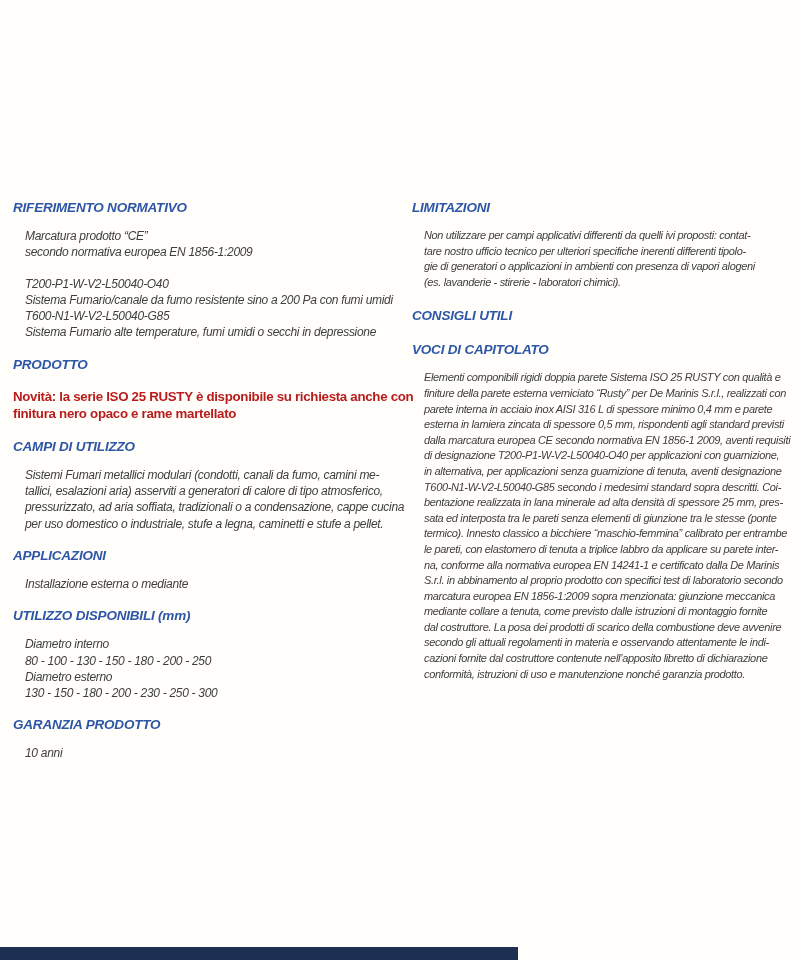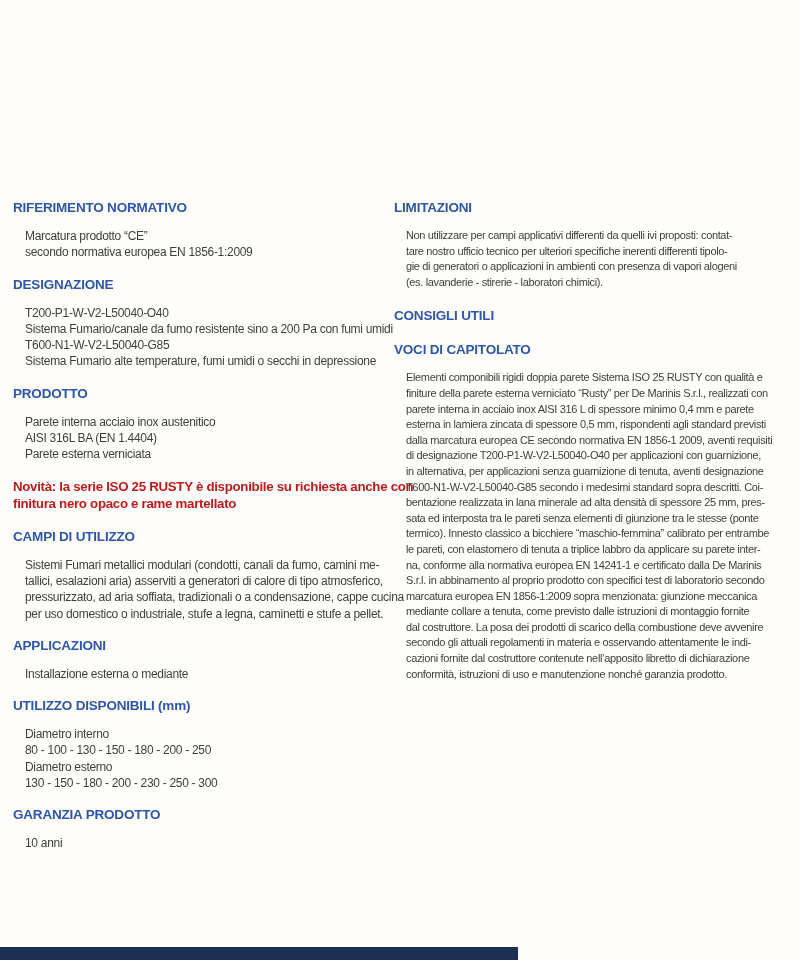--- a/index.html
+++ b/index.html
@@ -20,24 +20,24 @@
   }
   .col {
     position: absolute;
     top: 199px;
   }
   .col-left {
     left: 13px;
     width: 388px;
   }
   .col-right {
-    left: 394px;
+    left: 412px;
     width: 382px;
   }
-  .section { margin: 0 0 15px 0; }
+  .section { margin: 0 0 15px 0; font-style: italic; }
   .col-right .section { margin-bottom: 17px; }
   .hd {
     margin: 0 0 1px 0;
     color: #2e56a6;
     font-size: 13.5px;
     font-weight: bold;
     line-height: 17px;
     letter-spacing: -0.2px;
   }
   .txt {
@@ -80,32 +80,28 @@
 
   <div class="col col-left">
 
     <div class="section">
       <h3 class="hd">RIFERIMENTO NORMATIVO</h3>
       <div class="txt">Marcatura prodotto “CE”
 secondo normativa europea EN 1856-1:2009</div>
     </div>
 
     <div class="section">
-      <h3 class="hd">DESIGNAZIONE</h3>
       <div class="txt">T200-P1-W-V2-L50040-O40
 Sistema Fumario/canale da fumo resistente sino a 200 Pa con fumi umidi
 T600-N1-W-V2-L50040-G85
 Sistema Fumario alte temperature, fumi umidi o secchi in depressione</div>
     </div>
 
     <div class="section">
       <h3 class="hd">PRODOTTO</h3>
-      <div class="txt">Parete interna acciaio inox austenitico
-AISI 316L BA (EN 1.4404)
-Parete esterna verniciata</div>
     </div>
 
     <p class="notice">Novità: la serie ISO 25 RUSTY è disponibile su richiesta anche con
 finitura nero opaco e rame martellato</p>
 
     <div class="section">
       <h3 class="hd">CAMPI DI UTILIZZO</h3>
       <div class="txt">Sistemi Fumari metallici modulari (condotti, canali da fumo, camini me-
 tallici, esalazioni aria) asserviti a generatori di calore di tipo atmosferico,
 pressurizzato, ad aria soffiata, tradizionali o a condensazione, cappe cucina

